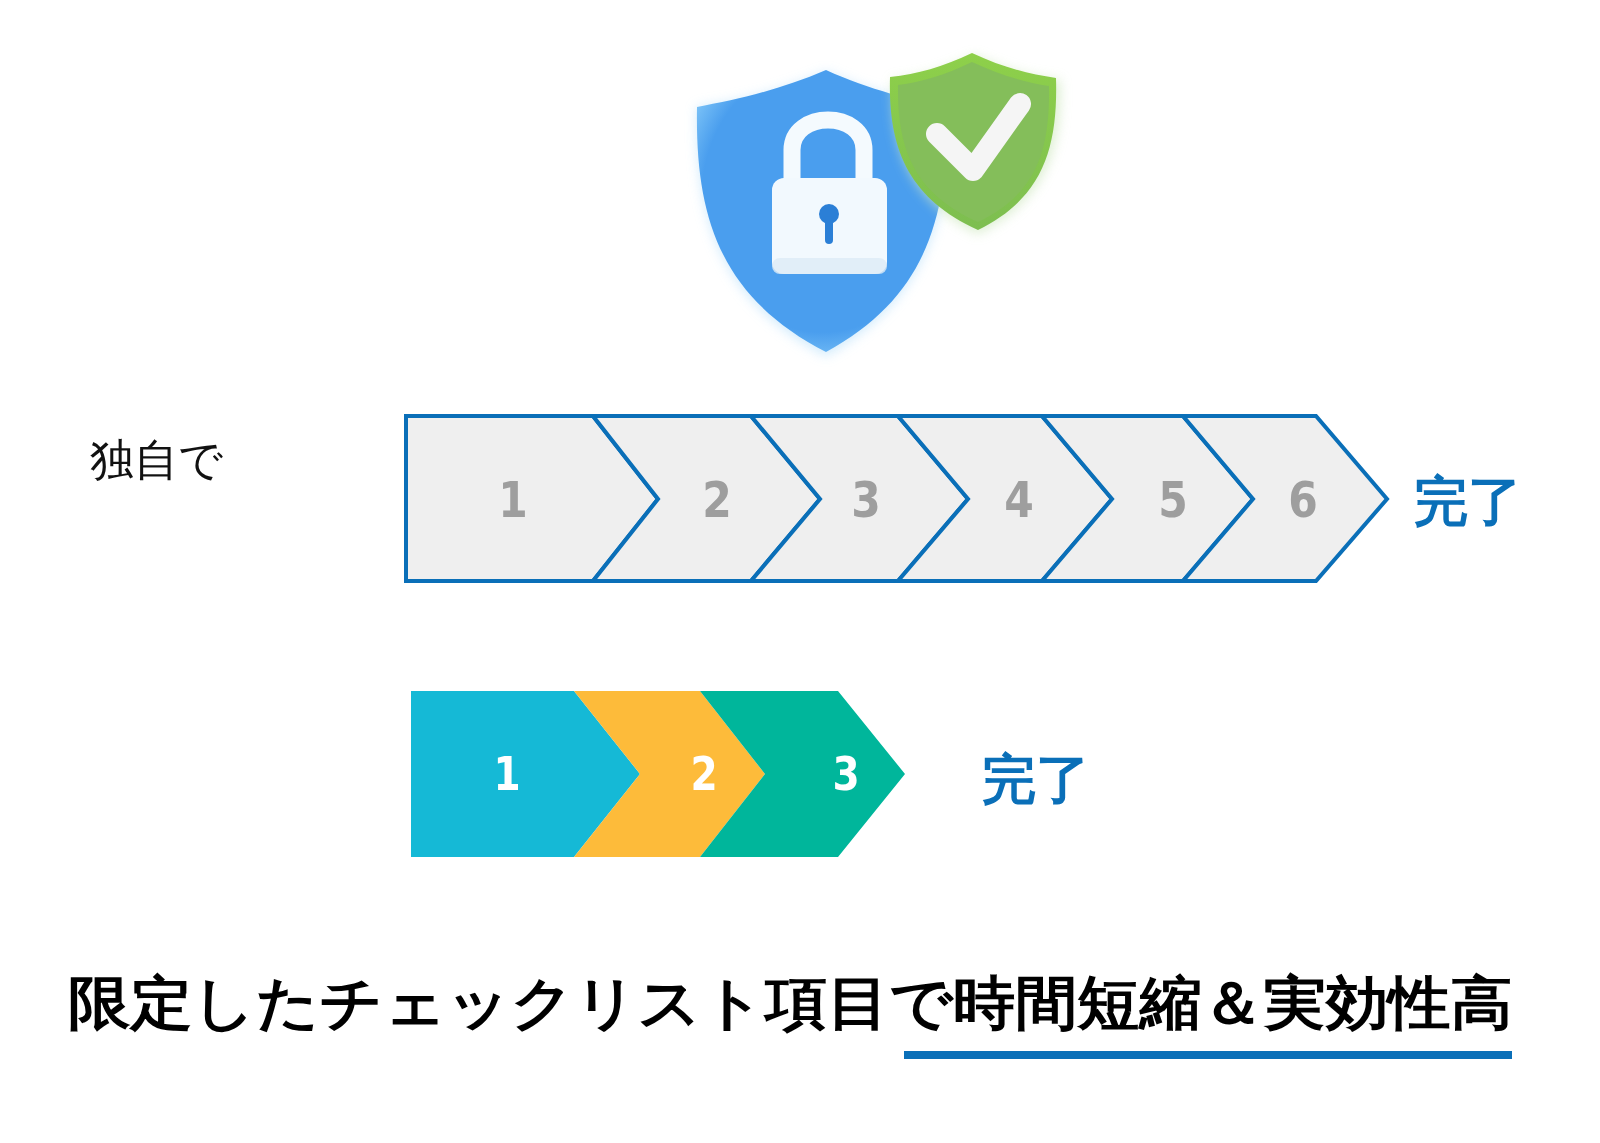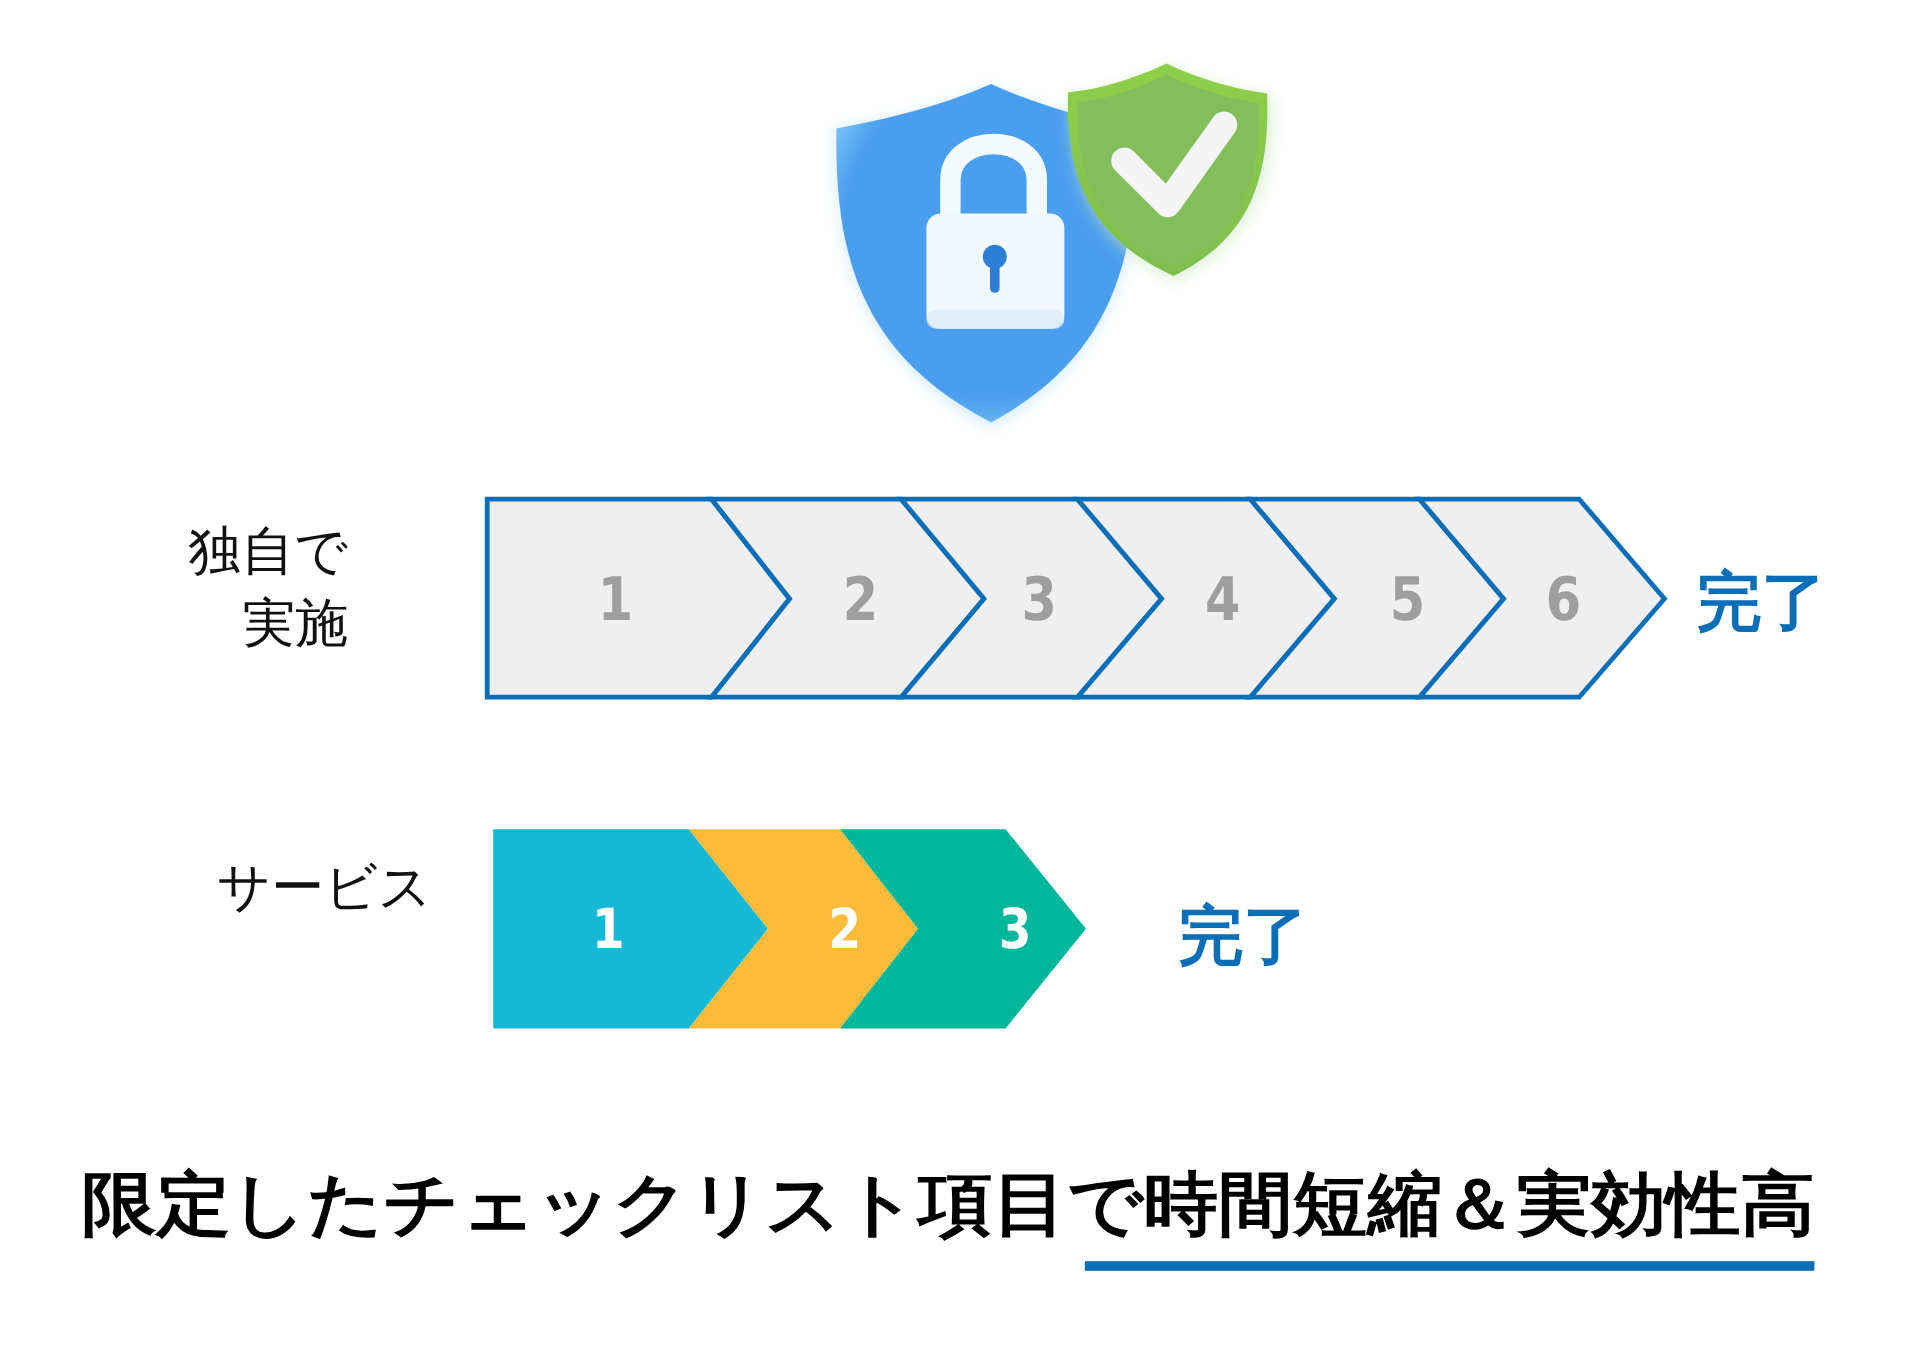--- a/index.html
+++ b/index.html
@@ -1,21 +1,21 @@
 <!DOCTYPE html>
 <html><head>
   <meta charset="utf-8">
   <style>
     html, body { margin: 0; padding: 0; background: #ffffff; }
     body { width: 1600px; height: 1143px; position: relative; overflow: hidden;
            font-family: "DejaVu Sans", "Liberation Sans", sans-serif; }
     svg.layer { position: absolute; left: 0; top: 0; }
     .row-label {
       position: absolute; color: #111; font-size: 44px; line-height: 60px;
-      text-align: right; font-weight: normal; white-space: nowrap;
+      text-align: left; font-weight: normal; white-space: nowrap;
     }
     .done-label {
       position: absolute; color: #0A6FB8; font-size: 54px; font-weight: bold;
       white-space: nowrap; line-height: 60px;
     }
     .step-num-gray {
       position: absolute; color: #9E9E9E; font-size: 50px; font-weight: bold;
       font-family: "DejaVu Sans", sans-serif; width: 80px; text-align: center;
       line-height: 60px; transform: scaleX(0.85);
     }
@@ -69,21 +69,20 @@
 
   <path d="M972 53 C 942 67, 918 74, 890 77 C 888 148, 908 198, 978 230 C 1043 198, 1058 148, 1056 78 C 1028 74, 1002 67, 972 53 Z" fill="url(#greenEdge)"></path>
   <path d="M972 62 C 945 75, 922 82, 898 85 C 897 150, 915 194, 978 222 C 1037 194, 1050 150, 1049 86 C 1024 82, 1000 75, 972 62 Z" fill="#84BE5A"></path>
 
   <polyline points="937,134 973,170 1020,104" fill="none" stroke="#F5F5F5" stroke-width="22" stroke-linecap="round" stroke-linejoin="round"></polyline>
 </svg>
 
 <div>
   <div class="row-label" style="left:90px; top:430px; width:200px;">
     <div>独自で</div>
-    <div>実施</div>
   </div>
 
   <svg class="layer" width="1600" height="1143" viewBox="0 0 1600 1143">
 
     <polygon points="406,416 593,416 658,499 593,581 406,581" fill="#EFEFEF" stroke="#0A6FB8" stroke-width="4" stroke-linejoin="miter"></polygon>
     <polygon points="593,416 751,416 820,499 751,581 593,581 658,499" fill="#EFEFEF" stroke="#0A6FB8" stroke-width="4"></polygon>
     <polygon points="751,416 898,416 968,499 898,581 751,581 820,499" fill="#EFEFEF" stroke="#0A6FB8" stroke-width="4"></polygon>
     <polygon points="898,416 1042,416 1112,499 1042,581 898,581 968,499" fill="#EFEFEF" stroke="#0A6FB8" stroke-width="4"></polygon>
     <polygon points="1042,416 1183,416 1253,499 1183,581 1042,581 1112,499" fill="#EFEFEF" stroke="#0A6FB8" stroke-width="4"></polygon>
     <polygon points="1183,416 1316,416 1387,499 1316,581 1183,581 1253,499" fill="#EFEFEF" stroke="#0A6FB8" stroke-width="4"></polygon>
@@ -94,21 +93,20 @@
   <div class="step-num-gray" style="left:826px; top:470px;">3</div>
   <div class="step-num-gray" style="left:979px; top:470px;">4</div>
   <div class="step-num-gray" style="left:1133px; top:470px;">5</div>
   <div class="step-num-gray" style="left:1263px; top:470px;">6</div>
 
   <div class="done-label" style="left:1414px; top:472px;">完了</div>
 </div>
 
 <div>
   <div class="row-label" style="left:50px; top:710px; width:310px;">
-    <div>サービス</div>
   </div>
 
   <svg class="layer" width="1600" height="1143" viewBox="0 0 1600 1143">
     <polygon points="411,691 574,691 640,774 574,857 411,857" fill="#15B9D6"></polygon>
     <polygon points="574,691 700,691 765,774 700,857 574,857 640,774" fill="#FDBB3A"></polygon>
     <polygon points="700,691 838,691 905,774 838,857 700,857 765,774" fill="#00B69B"></polygon>
   </svg>
 
   <div class="step-num-white" style="left:467px; top:744px;">1</div>
   <div class="step-num-white" style="left:664px; top:744px;">2</div>

